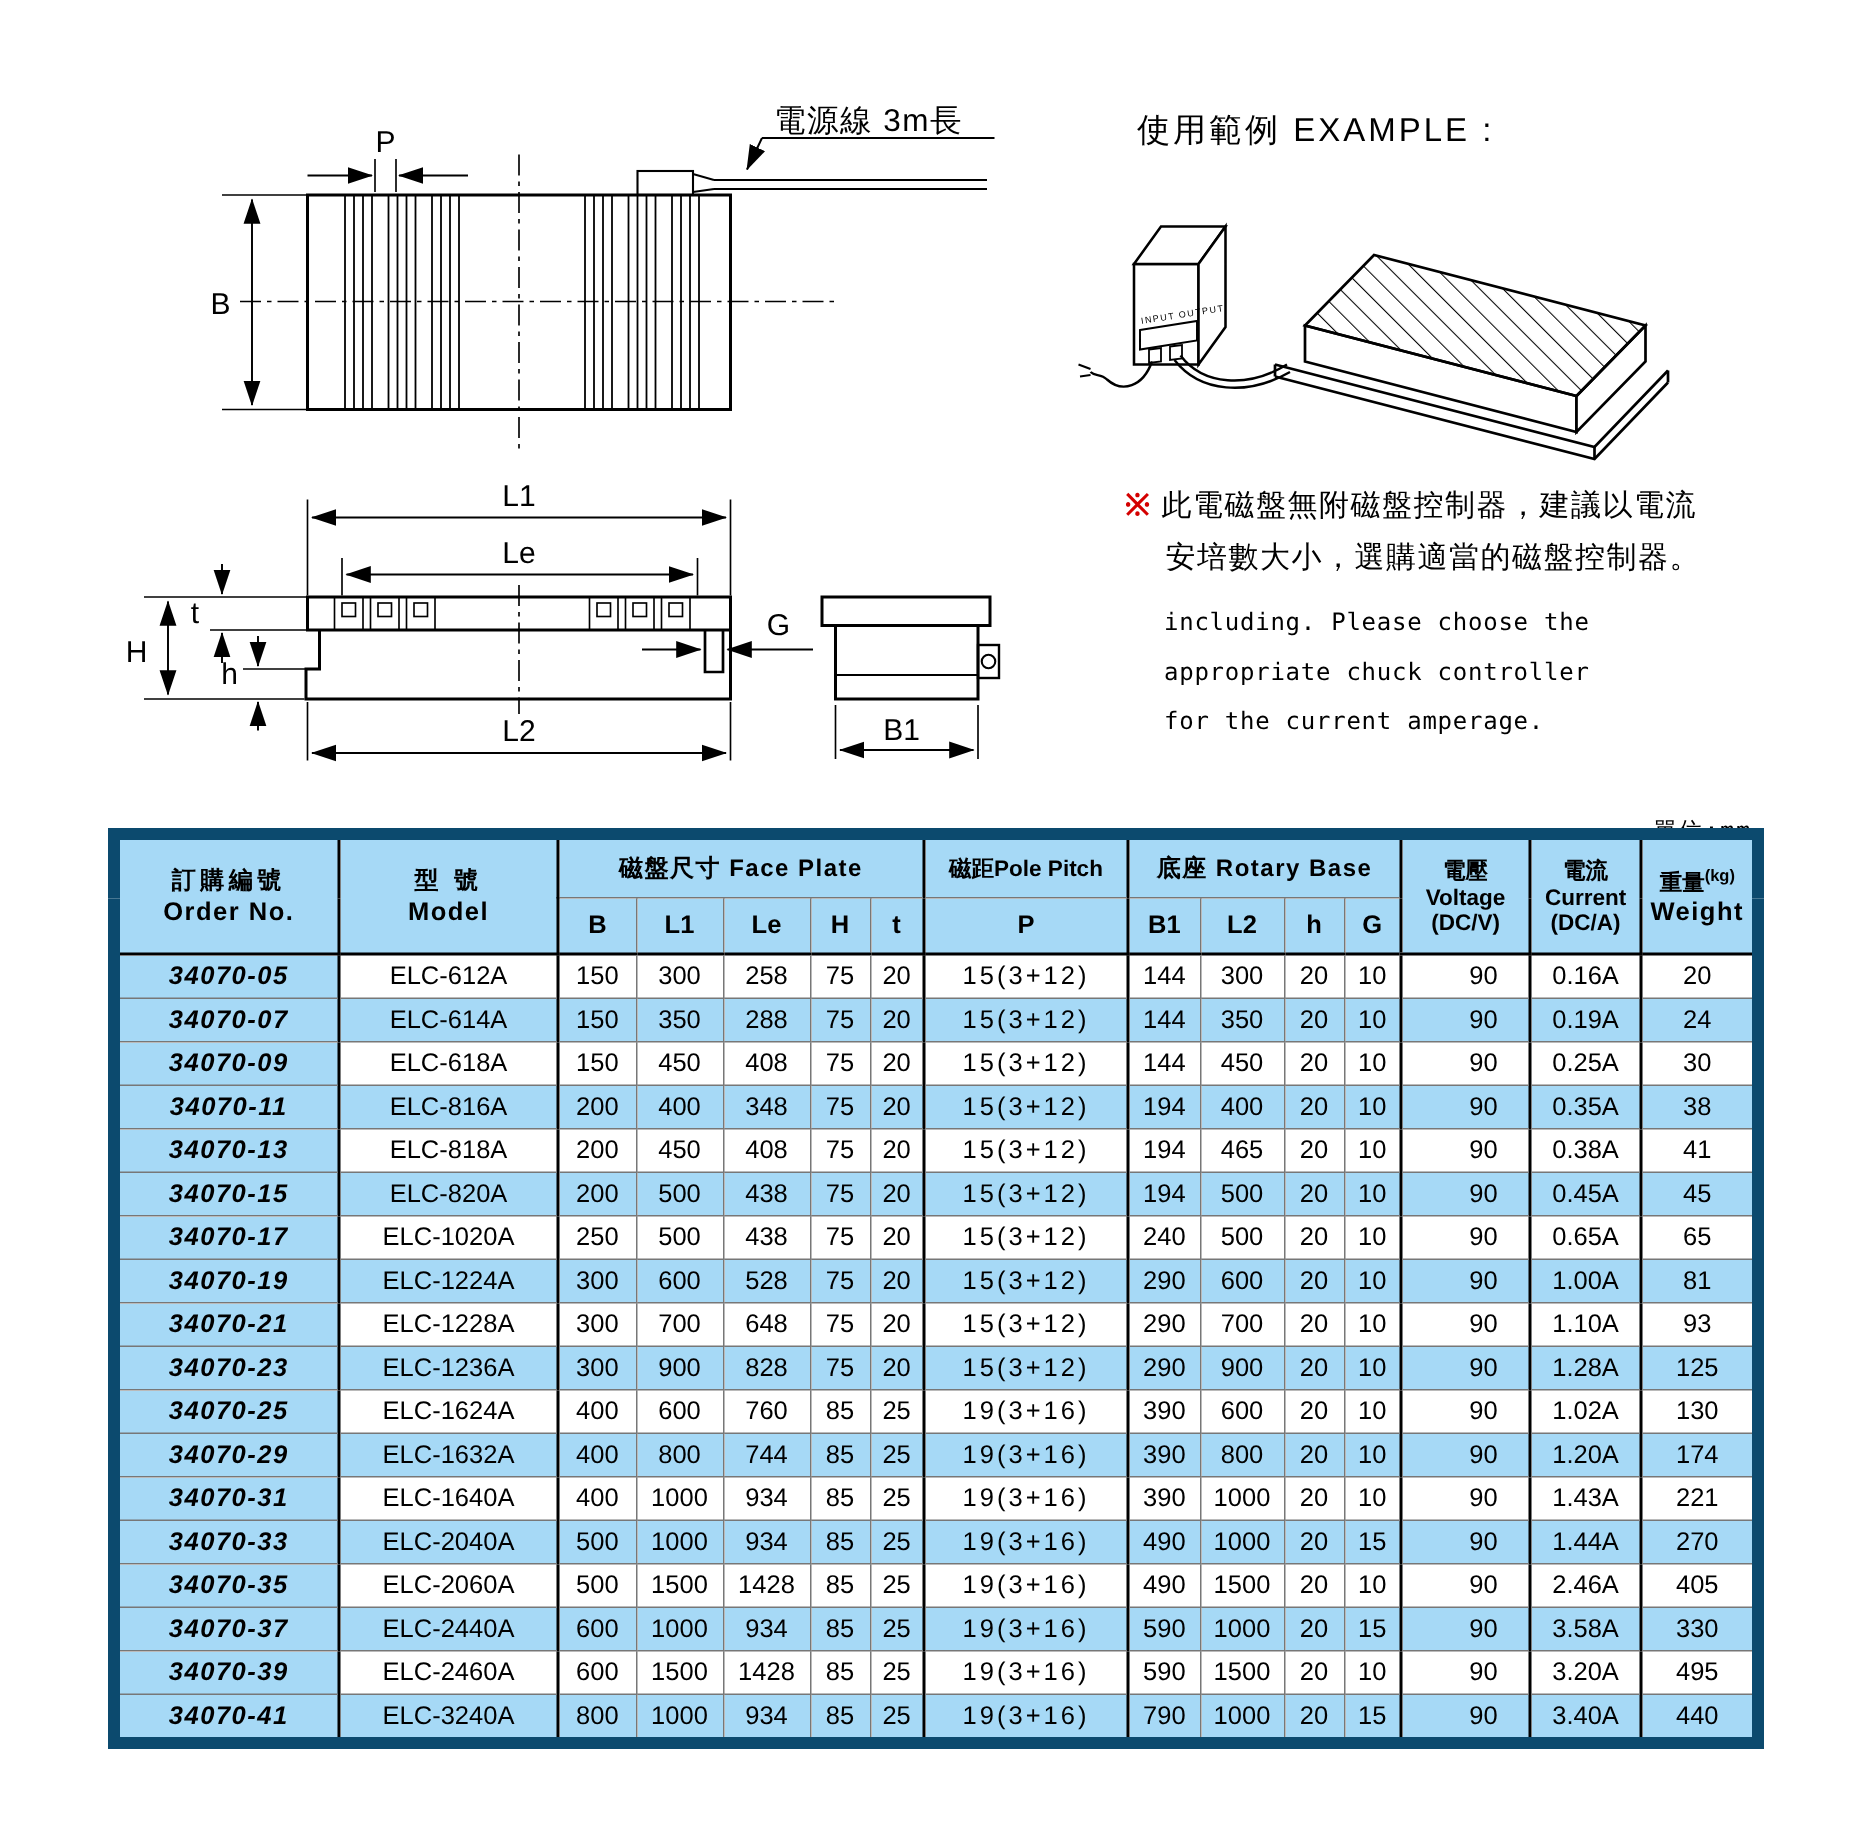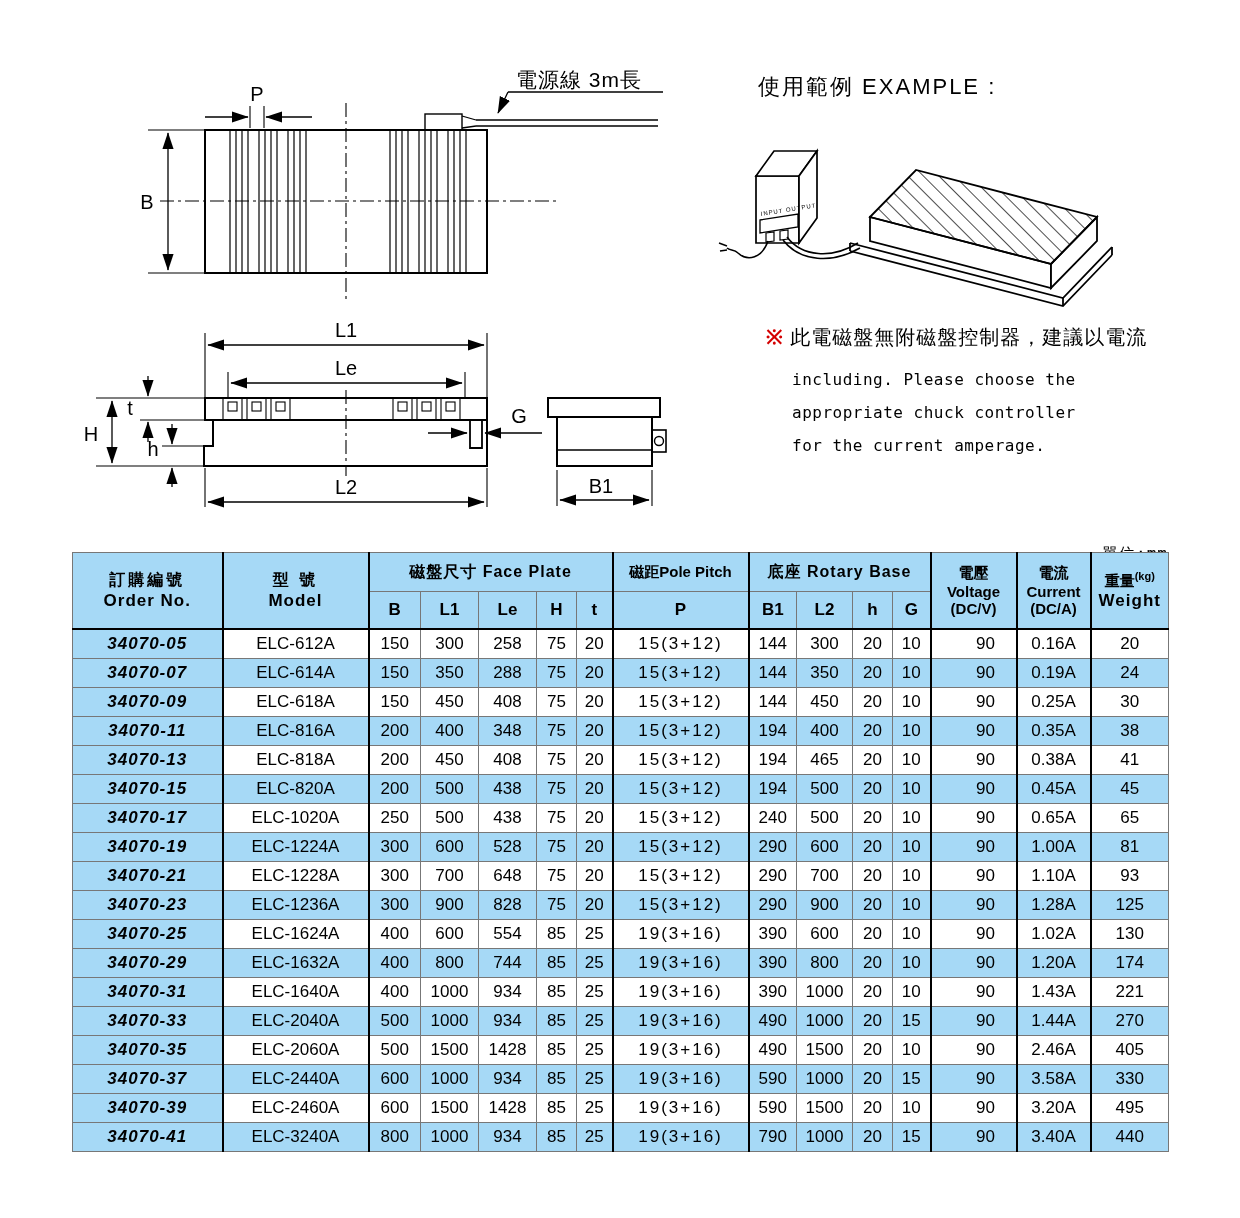--- a/index.html
+++ b/index.html
@@ -2,21 +2,21 @@
 <html style="--blu: #A6D9F6;"><head>
 <meta charset="utf-8">
 <style>
   html,body{margin:0;padding:0;background:#fff;}
   #page{position:relative;width:1240px;height:1218px;background:#fff;overflow:hidden;
         font-family:"Liberation Sans",sans-serif;color:#000;}
   svg text{font-family:"Liberation Sans",sans-serif;fill:#000;}
 
   
   #example-title{position:absolute;left:758px;top:72px;font-size:22px;letter-spacing:2px;}
-  #note{position:absolute;left:750px;top:320px;width:440px;margin-left:16px;}
+  #note{position:absolute;left:750px;top:320px;width:440px;}
   .note-zh{font-size:20px;line-height:35px;letter-spacing:1px;}
   .note-zh .marker{font-weight:bold;}
   .note-zh .l2{padding-left:27px;display:block;}
   .note-en{margin-top:8px;padding-left:26px;font-family:"DejaVu Sans Mono",monospace;
            font-size:16px;line-height:33px;letter-spacing:.5px;}
   #unit-label{position:absolute;left:1000px;top:544px;width:168px;text-align:right;
               font-size:16px;letter-spacing:1px;font-family:"DejaVu Sans Mono",monospace;}
 
   
   #spec-table{position:absolute;left:72px;top:552px;width:1096px;border-collapse:collapse;
@@ -29,21 +29,21 @@
   #spec-table thead tr:last-child th{height:36px;font-size:17px;}
   #spec-table thead tr:last-child th{border-bottom:2px solid #000;}
   #spec-table th.rs{border-bottom:2px solid #000;}
   .hd-zh{font-size:16px;letter-spacing:3px;}
   .hd-en{font-size:17px;letter-spacing:1px;}
   .hd-small{font-size:15px;letter-spacing:0;}
   .hd-mix{font-size:16px;letter-spacing:1px;}
   sup.kg{font-size:11px;font-weight:bold;}
   
   .bR3{border-right:2px solid #000 !important;}
-  #spec-table{border:1px solid #0c4a6e;}
+  #spec-table{border:8px solid #0c4a6e;}
   #spec-table tbody td:nth-child(1){background:var(--blu);font-weight:bold;font-style:italic;
       border-right:2px solid #000;letter-spacing:1px;}
   #spec-table tbody td:nth-child(2){border-right:2px solid #000;}
   #spec-table tbody td:nth-child(7){border-right:2px solid #000;}
   #spec-table tbody td:nth-child(8){border-right:2px solid #000;letter-spacing:2px;}
   #spec-table tbody td:nth-child(12){border-right:2px solid #000;}
   #spec-table tbody td:nth-child(13){border-right:2px solid #000;padding-left:24px;}
   #spec-table tbody td:nth-child(14){border-right:2px solid #000;}
   #spec-table tbody tr:nth-child(even) td{background:var(--blu);}
   #spec-table tbody tr:nth-child(odd) td:not(:first-child){background:#fff;}
@@ -225,20 +225,21 @@
     </g>
     <text x="761" y="216" font-size="6" transform="rotate(-9 761 216)" letter-spacing="1">INPUT  OUTPUT</text>
   </svg>
 
   <div id="example-title">使用範例 EXAMPLE :</div>
 
   <div id="note">
     <div class="note-zh">
       <span class="marker" style="color:#D40000;">※</span>
       <span>此電磁盤無附磁盤控制器，建議以電流</span>
+      <span class="l2">安培數大小，選購適當的磁盤控制器。</span>
     </div>
     <div class="note-en">
       <div>including. Please choose the</div>
       <div>appropriate chuck controller</div>
       <div>for the current amperage.</div>
     </div>
   </div>
 
   <div id="unit-label">單位:mm</div>
 
@@ -470,21 +471,21 @@
           <td>10</td>
           <td>90</td>
           <td>1.28A</td>
           <td>125</td>
         </tr>
         <tr>
           <td>34070-25</td>
           <td>ELC-1624A</td>
           <td>400</td>
           <td>600</td>
-          <td>554</td>
+          <td>760</td>
           <td>85</td>
           <td>25</td>
           <td>19(3+16)</td>
           <td>390</td>
           <td>600</td>
           <td>20</td>
           <td>10</td>
           <td>90</td>
           <td>1.02A</td>
           <td>130</td>

